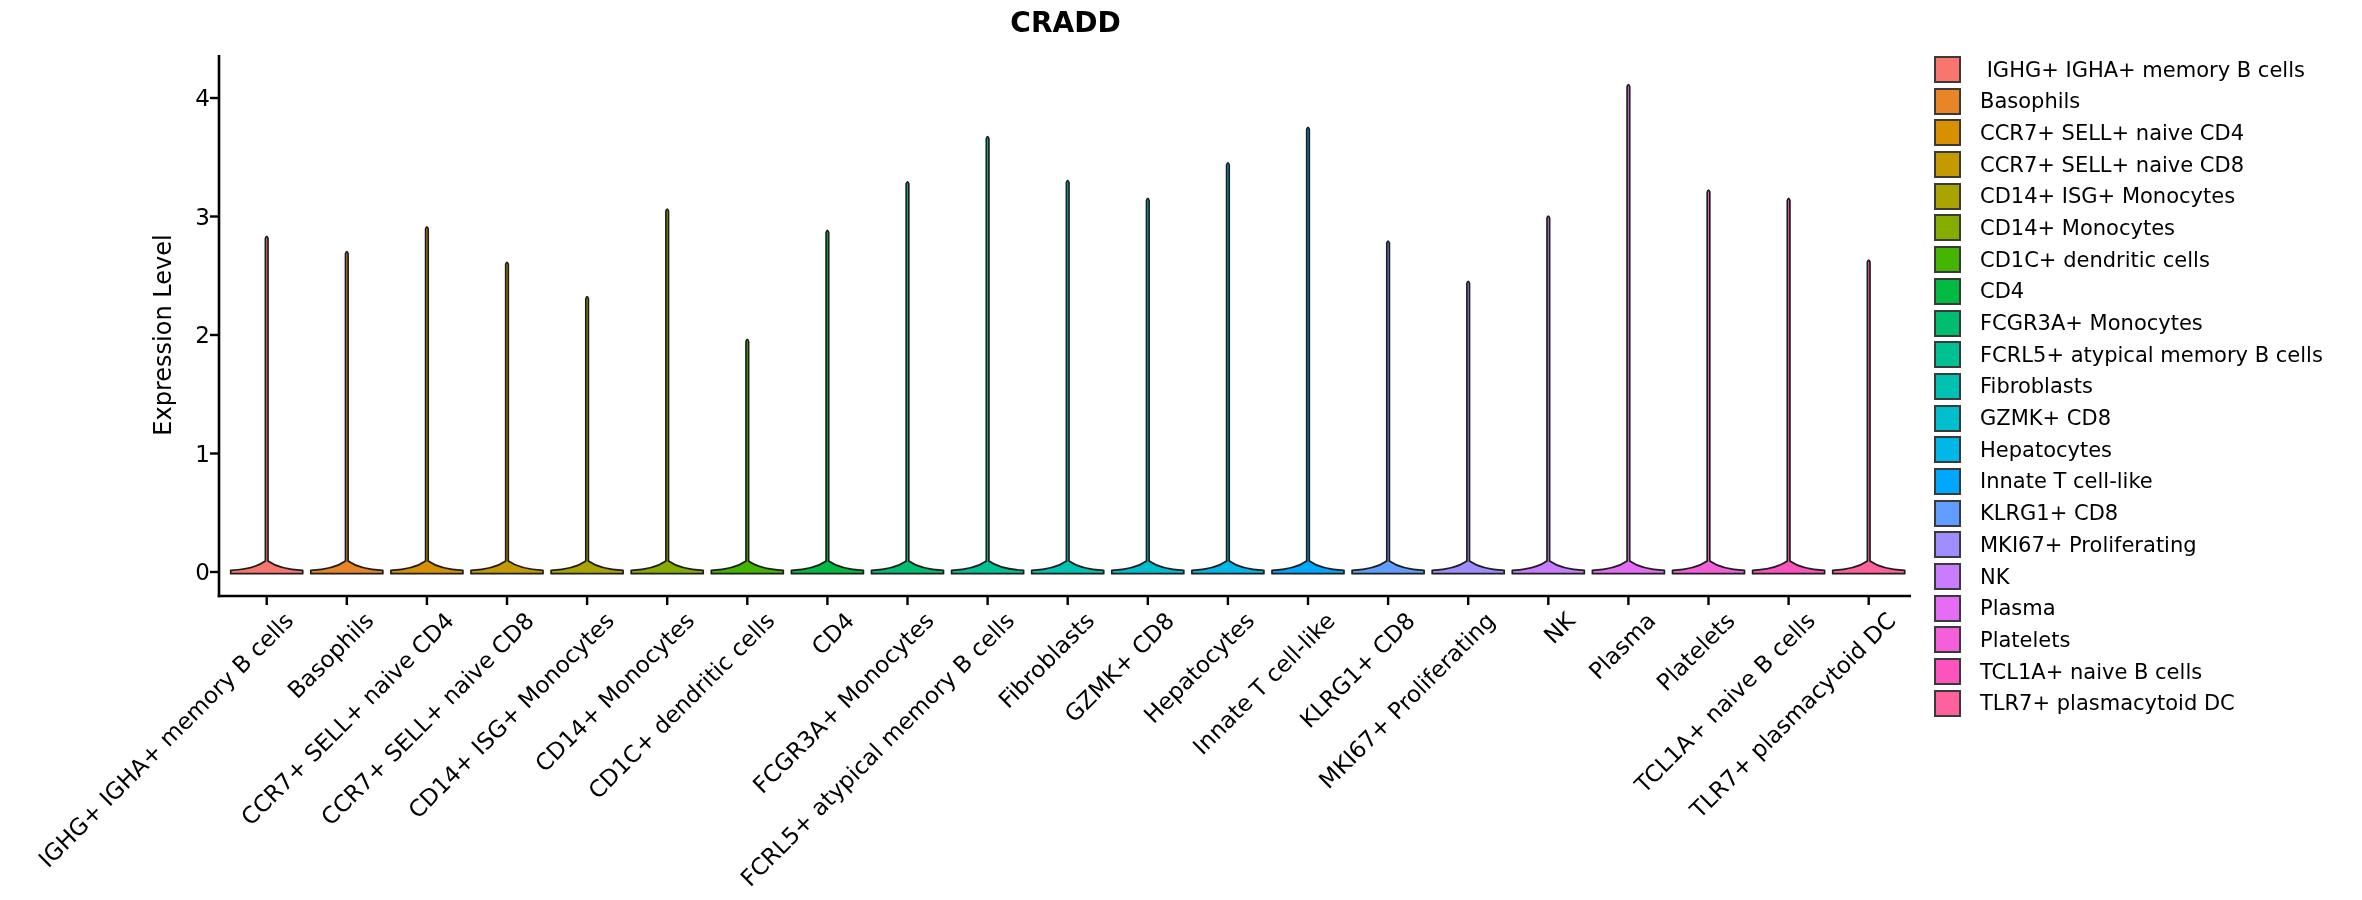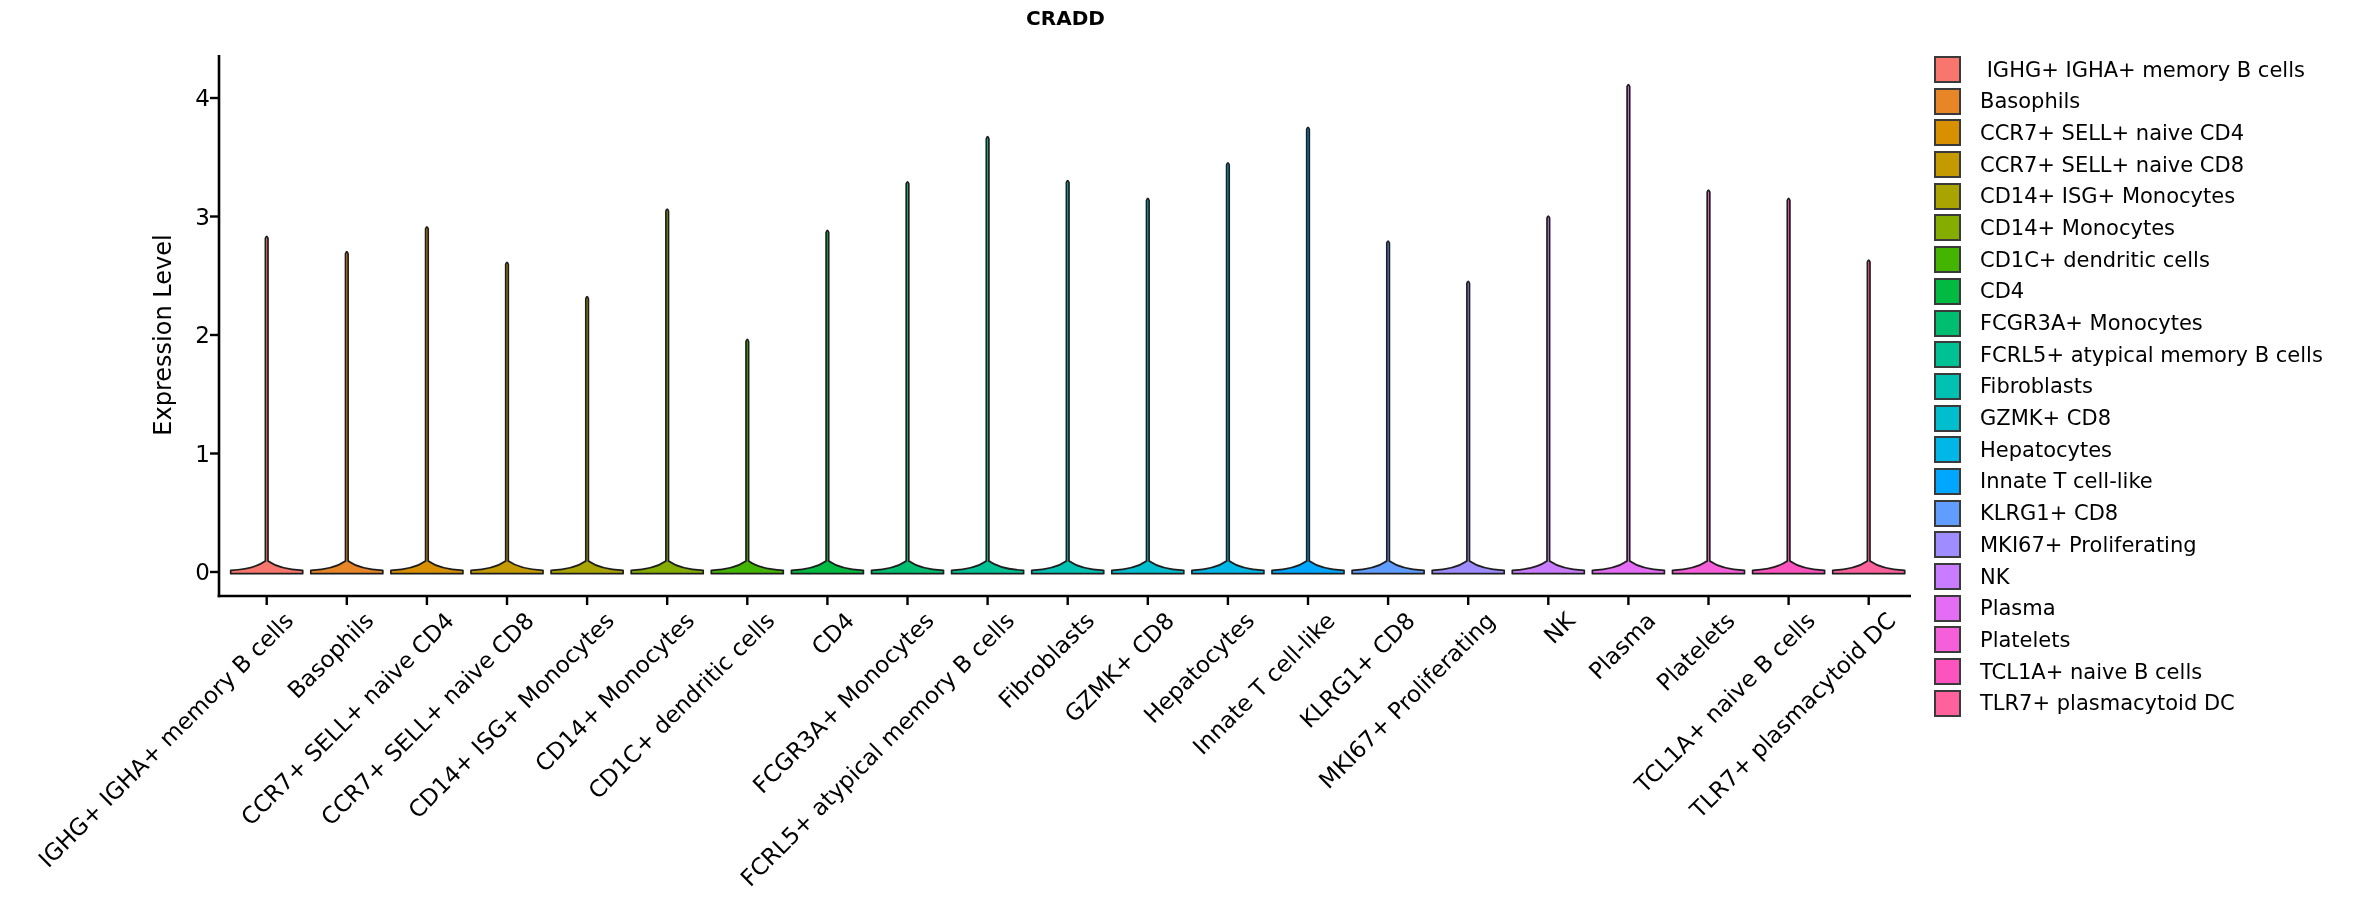--- a/index.html
+++ b/index.html
@@ -5,21 +5,21 @@
   html,body{
     margin:0; padding:0;
     width:2362px; height:900px;
     background:#ffffff;
     font-family:"DejaVu Sans","Liberation Sans",sans-serif;
     overflow:hidden;
   }
   #figure{ position:relative; width:2362px; height:900px; background:#ffffff; }
   #plot-title{
     position:absolute; left:219px; top:6px; width:1693px;
-    text-align:center; font-size:20px; font-weight:700; color:#000;
+    text-align:center; font-size:28px; font-weight:700; color:#000;
   }
   #y-axis-title{
     position:absolute; left:163px; top:335px;
     transform:translate(-50%,-50%) rotate(-90deg);
     font-size:24px; color:#000; white-space:nowrap;
   }
   svg#panel{ position:absolute; left:0; top:0; }
   .ytick-label{
     position:absolute; right:2152px;
     transform:translateY(-50%);

